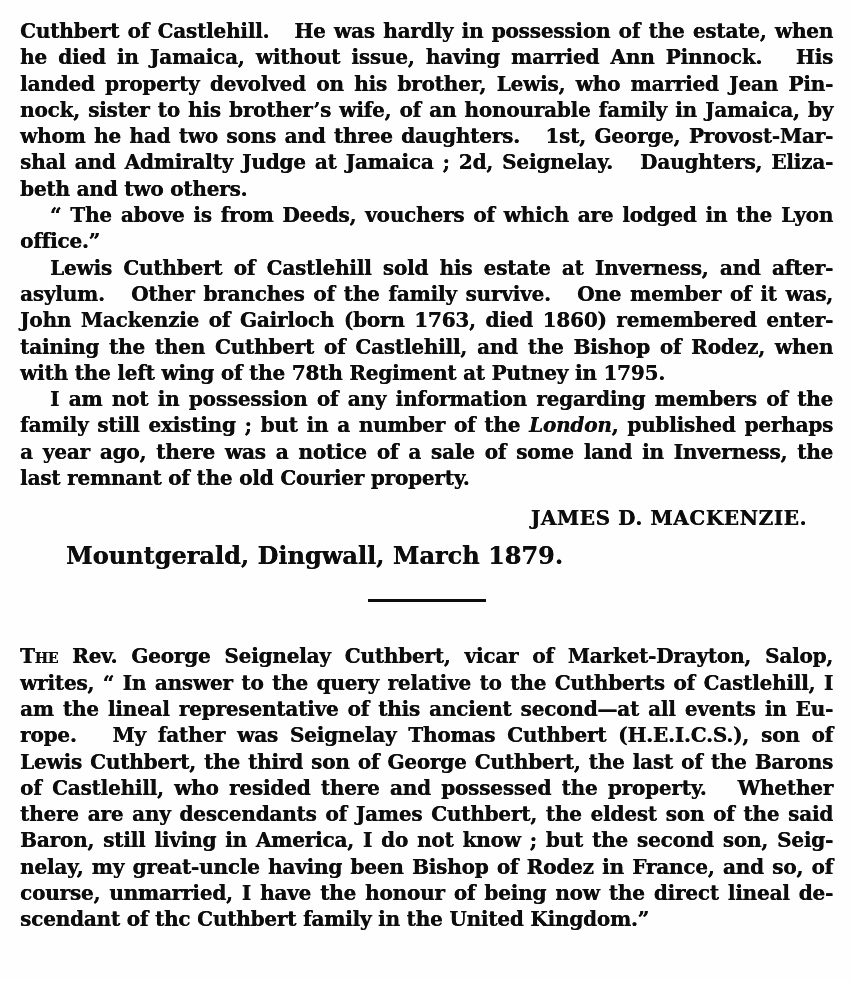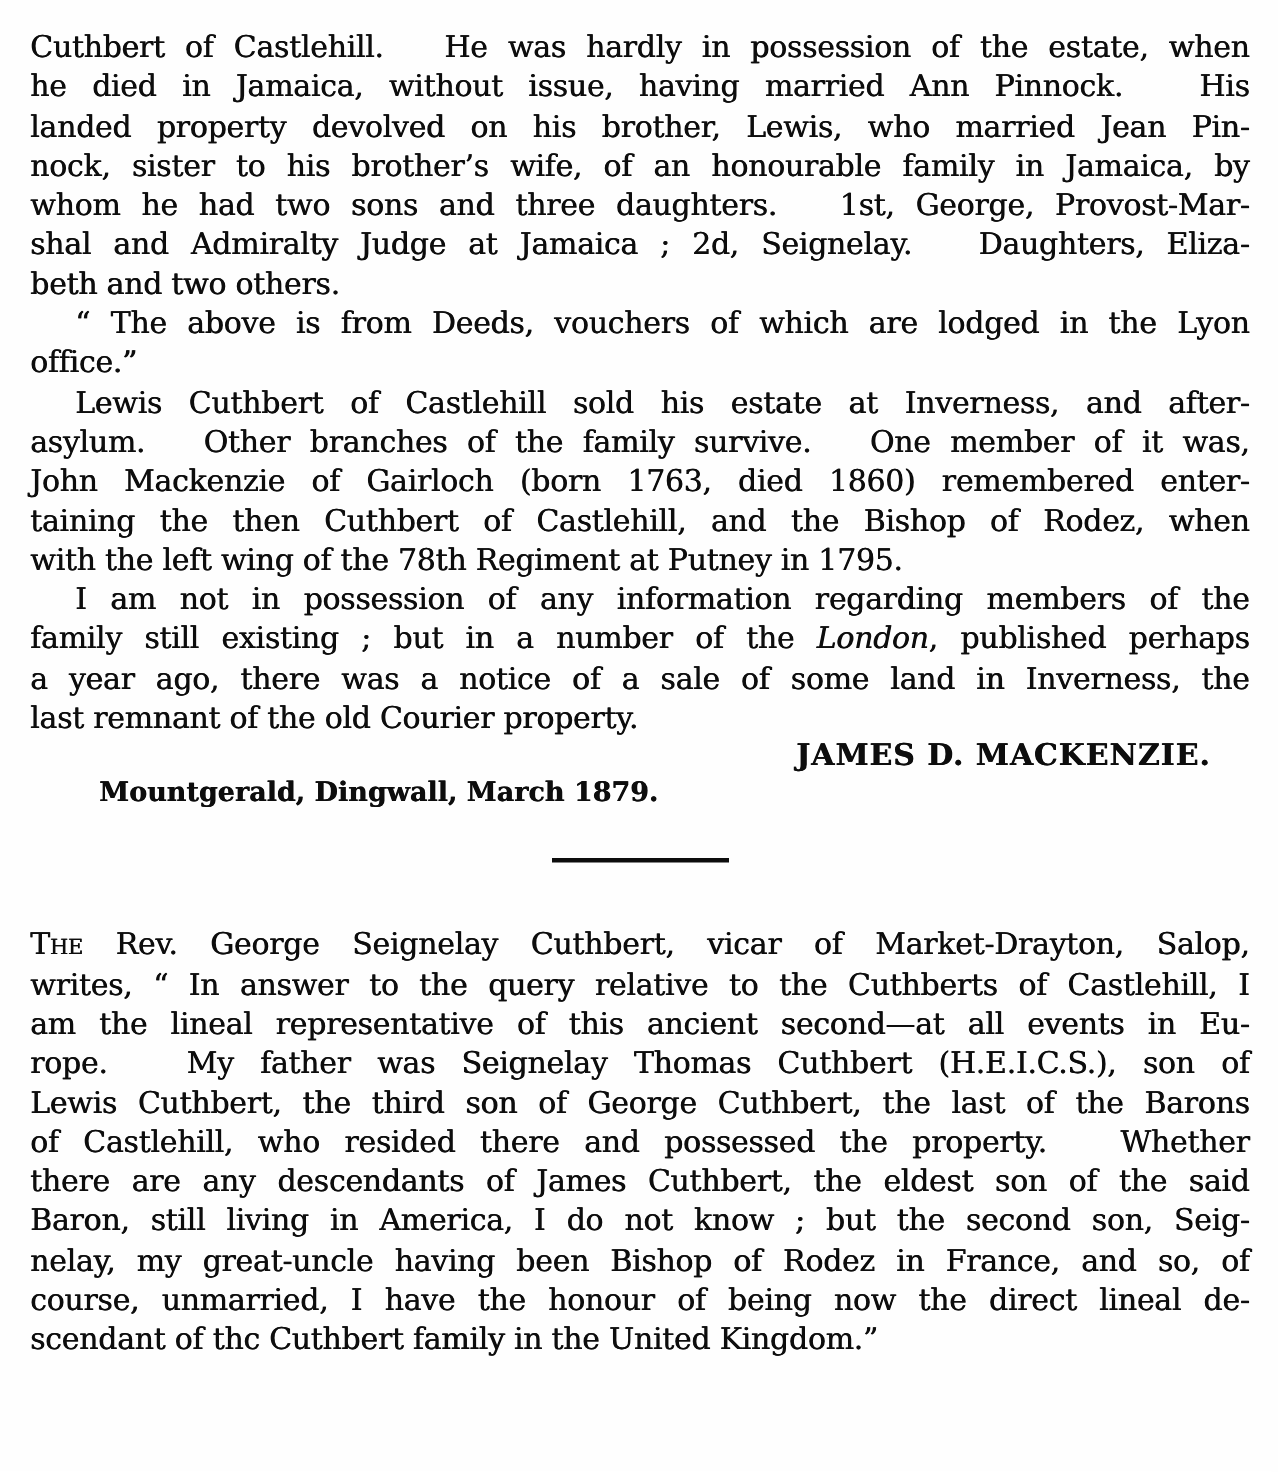--- a/index.html
+++ b/index.html
@@ -24,47 +24,49 @@
   .article {
     width: 813px;
   }
   .paragraph {
     margin: 0;
   }
   .line {
     height: 26.3px;
     line-height: 26.3px;
     white-space: normal;
+    font-weight: bold;
   }
   .line-just {
     text-align: justify;
     text-align-last: justify;
   }
   .line-last {
     text-align: left;
   }
   .line-indent {
     text-indent: 30px;
   }
   .seg-italic { font-style: italic; }
   .seg-smallcaps { font-variant: small-caps; }
   .signature {
+    margin-top: 15px;
     height: 24px;
     line-height: 24px;
     font-size: 20px;
     font-weight: bold;
     letter-spacing: 0.6px;
     text-align: right;
     padding-right: 26px;
   }
   .dateline {
-    margin-top: 2px;
+    margin-top: 14px;
     height: 24px;
     line-height: 24px;
-    font-size: 18px;
+    font-size: 24px;
     font-weight: bold;
     padding-left: 46px;
     letter-spacing: 0px;
   }
   .divider-rule {
     width: 118px;
     height: 3px;
     background: #0d0d0d;
     margin: 31px auto 41px auto;
   }

